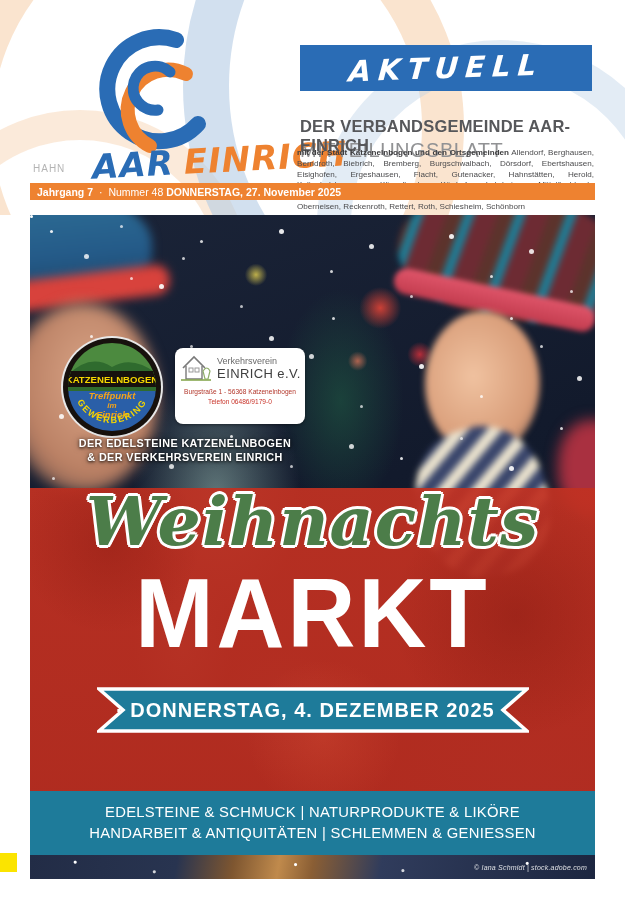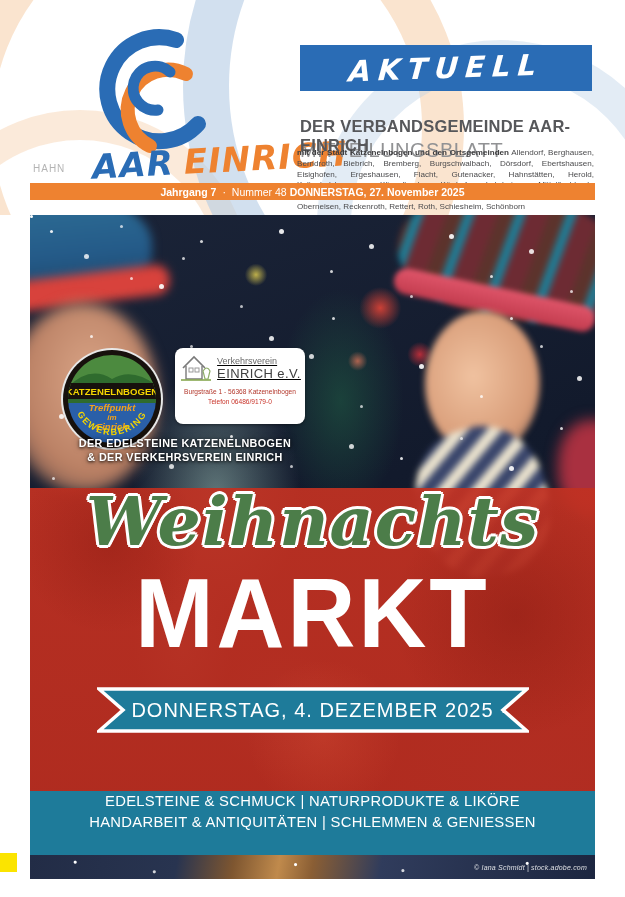--- a/index.html
+++ b/index.html
@@ -30,22 +30,22 @@
       letter-spacing:.5px;z-index:2;margin-top:43px;}
   .subtitle2{position:absolute;left:300px;top:117px;font-size:16.5px;color:#56575a;
       font-weight:bold;letter-spacing:.2px;z-index:2;}
   .muni{position:absolute;left:297px;top:140px;width:297px;font-size:8.1px;line-height:1.33;
       color:#4b4b4d;text-align:justify;z-index:2;}
   .muni b{color:#3d3d3f;}
   .region{position:absolute;left:33px;top:163px;font-size:10px;color:#b4b4b4;
       letter-spacing:1px;z-index:2;}
 
   .issue-bar{position:absolute;left:30px;top:183px;width:565px;height:17px;background:#ee8230;
-      color:#fff;display:flex;align-items:center;justify-content:center;
-      box-sizing:border-box;padding:0 17px;font-size:10.5px;z-index:3;}
+      color:#fff;display:flex;align-items:center;justify-content:flex-start;
+      box-sizing:border-box;padding:0 7px;font-size:10.5px;z-index:3;}
   .issue-left span{margin-right:3px;}
   .issue-volume{font-weight:bold;}
   .issue-date{font-weight:bold;}
 
   
   .poster{position:absolute;left:30px;top:215px;width:565px;height:664px;overflow:hidden;
       background:#141c2e;}
   .photo-base{position:absolute;inset:0;
     background:
       radial-gradient(circle 30px at 62% 14%, rgba(235,70,55,.85), transparent 70%),
@@ -97,25 +97,25 @@
        80px 230px 0 0 rgba(255,255,255,.7), 140px 250px 0 1px rgba(255,255,255,.8),
        200px 220px 0 0 rgba(255,255,255,.9), 260px 250px 0 0 rgba(255,255,255,.7),
        320px 230px 0 1px rgba(255,255,255,.8),370px 242px 0 0 rgba(255,255,255,.85),
        430px 222px 0 0 rgba(255,255,255,.7), 480px 252px 0 1px rgba(255,255,255,.9),
        530px 212px 0 0 rgba(255,255,255,.8), 100px 62px 0 0 rgba(255,255,255,.7),
        240px 122px 0 1px rgba(255,255,255,.85),480px 102px 0 0 rgba(255,255,255,.8),
        22px 262px 0 0 rgba(255,255,255,.7), 548px 162px 0 1px rgba(255,255,255,.85),
        302px 102px 0 0 rgba(255,255,255,.8), 152px 42px 0 0 rgba(255,255,255,.75);}
 
   
-  .badge-circle{position:absolute;left:30px;top:132px;width:104px;height:104px;z-index:4;}
+  .badge-circle{position:absolute;left:30px;top:120px;width:104px;height:104px;z-index:4;}
   .badge-card{position:absolute;left:145px;top:133px;width:130px;height:76px;z-index:4;
       background:#fff;border-radius:8px;box-sizing:border-box;padding:5px 4px 3px 4px;
       box-shadow:0 1px 3px rgba(0,0,0,.4);}
-  .badge-card-top{display:flex;align-items:center;justify-content:center;gap:4px;text-decoration:underline;}
+  .badge-card-top{display:flex;align-items:center;justify-content:center;gap:4px;}
   .vk-name1{font-size:9px;color:#6a6a6a;}
   .vk-name2{font-size:13px;color:#3f3f3f;letter-spacing:.4px;}
   .badge-card-addr{margin-top:4px;text-align:center;font-size:6.6px;line-height:1.45;color:#b3372b;}
   .badge-card-addr .phone{color:#c9342a;}
 
   .welcome{position:absolute;left:10px;top:221px;width:290px;z-index:4;text-align:center;
       color:#fff;font-weight:bold;font-size:10.8px;line-height:1.32;letter-spacing:.4px;
       text-shadow:0 1px 3px rgba(0,0,0,.85),0 0 6px rgba(0,0,0,.5);}
 
   
@@ -130,27 +130,27 @@
       font-size:68px;line-height:1.1;color:#4c7d49;letter-spacing:1px;
       text-shadow:-3px 0 0 #fff,3px 0 0 #fff,0 -3px 0 #fff,0 3px 0 #fff,
                   -2px -2px 0 #fff,2px -2px 0 #fff,-2px 2px 0 #fff,2px 2px 0 #fff;}
   .title-block{position:absolute;left:0;right:0;top:78px;text-align:center;
       font-weight:bold;font-size:94px;line-height:1;color:#fff;letter-spacing:3px;
       transform:scaleY(1.05);}
   .ribbon{position:absolute;left:50%;top:199px;transform:translateX(-50%);
       width:432px;height:46px;}
   .ribbon svg{position:absolute;inset:0;}
   .ribbon-text{position:absolute;inset:0;display:flex;align-items:center;justify-content:center;
-      color:#fff;font-weight:normal;font-size:20px;letter-spacing:1px;}
+      color:#fff;font-weight:bold;font-size:20px;letter-spacing:1px;}
   .times{position:absolute;left:0;right:0;top:254px;text-align:center;color:#fff;
       font-weight:bold;font-size:17px;line-height:1.35;letter-spacing:.6px;}
 
   
   .offers{position:absolute;left:0;top:576px;width:100%;height:64px;z-index:6;background:#1e7b9a;
-      display:flex;flex-direction:column;align-items:center;justify-content:flex-start;
+      display:flex;flex-direction:column;align-items:center;justify-content:center;
       color:#fff;font-size:14.8px;line-height:1.45;letter-spacing:.3px;text-align:center;}
 
   
   .strip{position:absolute;left:0;top:640px;width:100%;height:24px;z-index:5;
       background:
         radial-gradient(circle 2px at 8% 30%, #fff 0 1px, transparent 2px),
         radial-gradient(circle 2px at 22% 70%, rgba(255,255,255,.8) 0 1px, transparent 2px),
         radial-gradient(circle 2px at 47% 40%, #fff 0 1px, transparent 2px),
         radial-gradient(circle 2px at 66% 65%, rgba(255,255,255,.8) 0 1px, transparent 2px),
         radial-gradient(circle 2px at 88% 35%, #fff 0 1px, transparent 2px),

